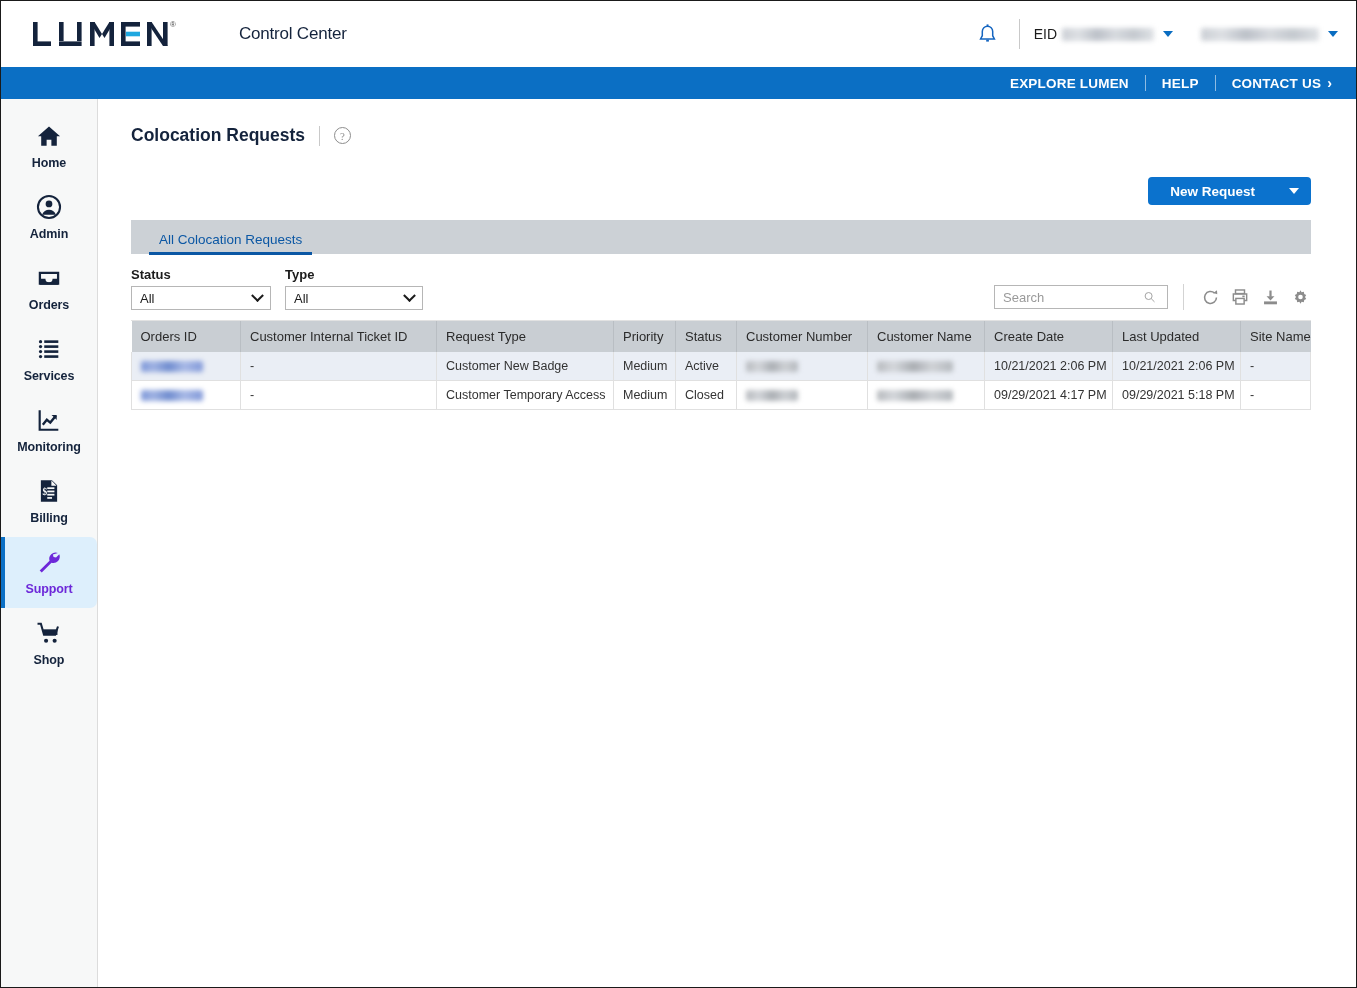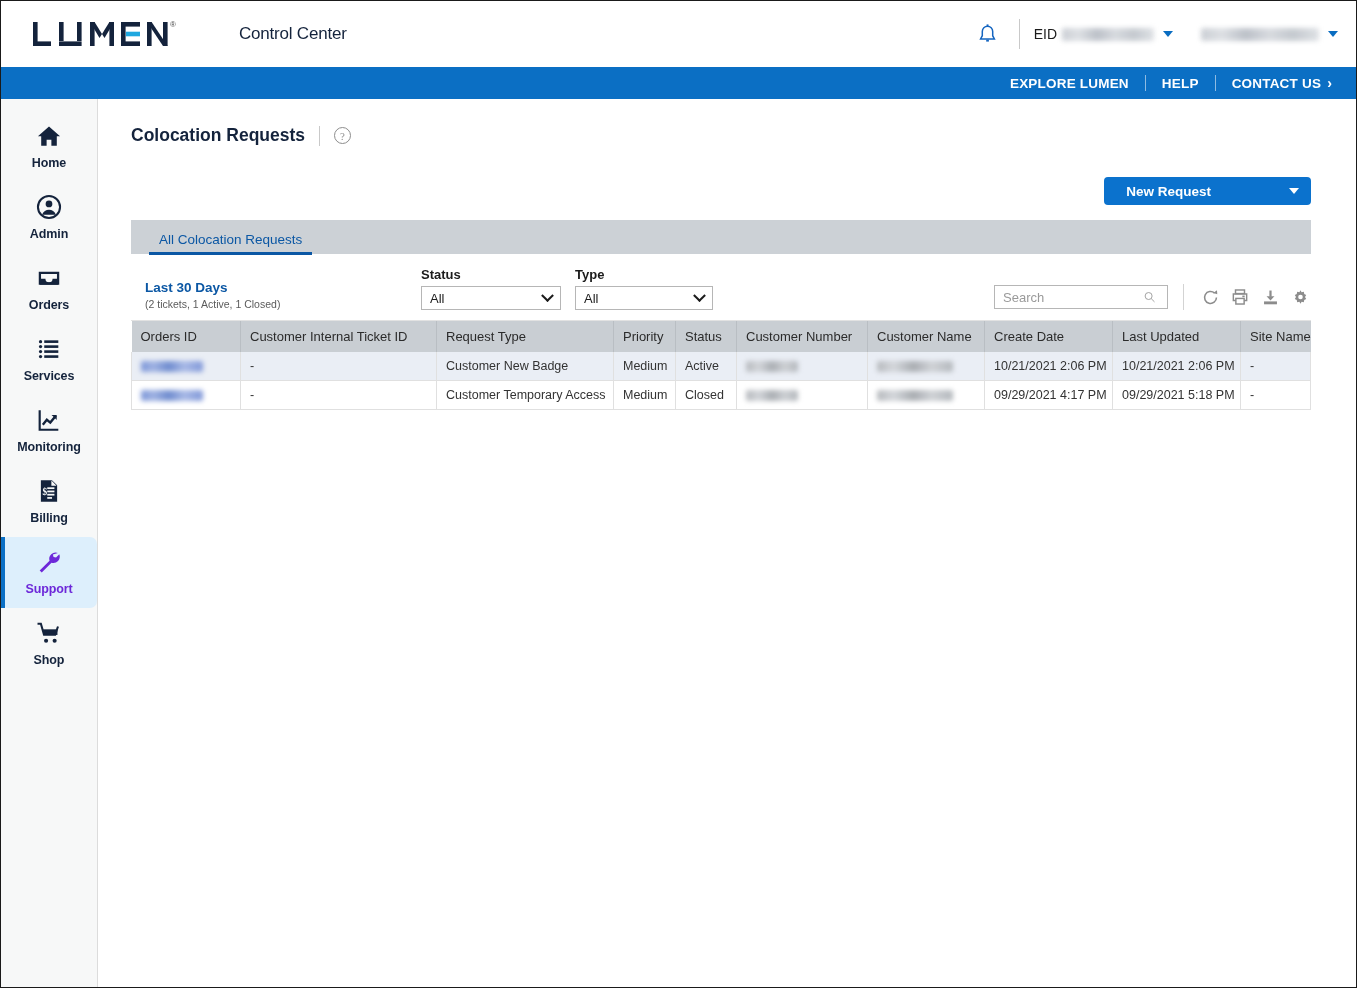--- a/index.html
+++ b/index.html
@@ -180,21 +180,20 @@
     margin-top: 31px;
   }
   .split-btn {
     display: flex;
     align-items: stretch;
     background: #0b72cd;
     border-radius: 4px;
     overflow: hidden;
     cursor: pointer;
     height: 28px;
-    gap: 44px;
   }
   .split-btn .main {
     color: #fff; font-size: 13.5px; font-weight: bold;
     padding: 0 22px 0 22px;
     display: flex; align-items: center;
     white-space: nowrap;
   }
   .split-btn .arrowpart {
     width: 34px;
     display: flex; align-items: center; justify-content: center;
@@ -511,24 +510,20 @@
         </div>
       </div>
 
       <div class="tabstrip">
         <div class="tab active">
           <span>All Colocation Requests</span>
         </div>
       </div>
 
       <div class="filterbar">
-        <div class="range-block">
-          <div class="range-title">Last 30 Days</div>
-          <div class="range-sub">(2 tickets, 1 Active, 1 Closed)</div>
-        </div>
 
         <div class="field">
           <div class="field-label">Status</div>
           <div class="select-box">
             <span>All</span>
             <span class="chev"></span>
           </div>
         </div>
 
         <div class="field">

